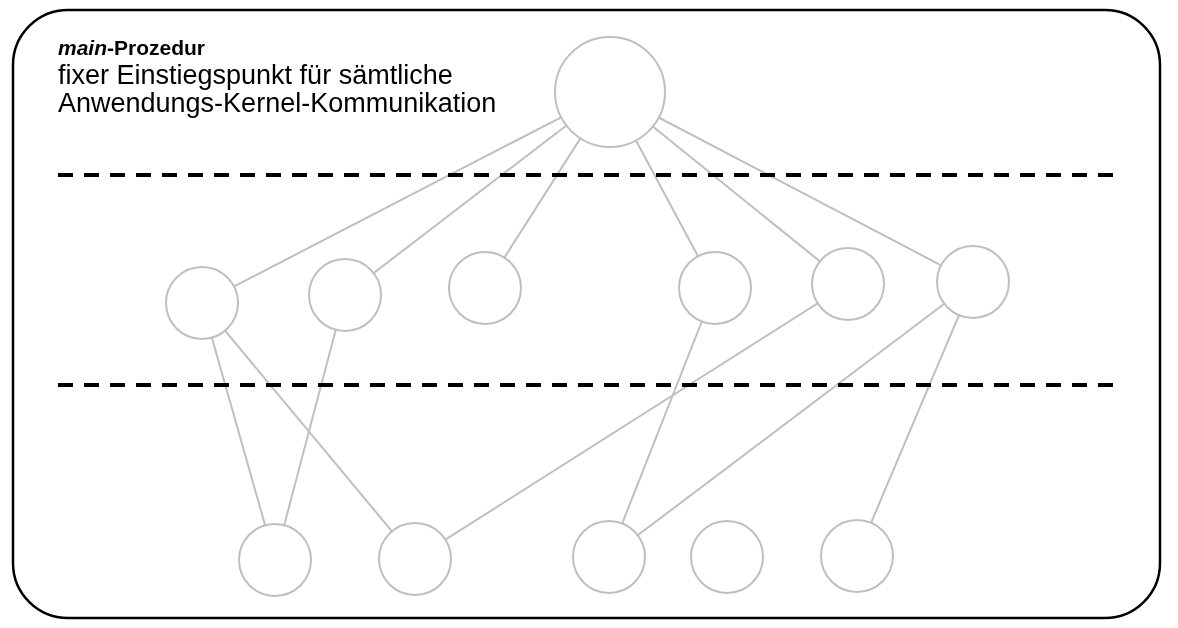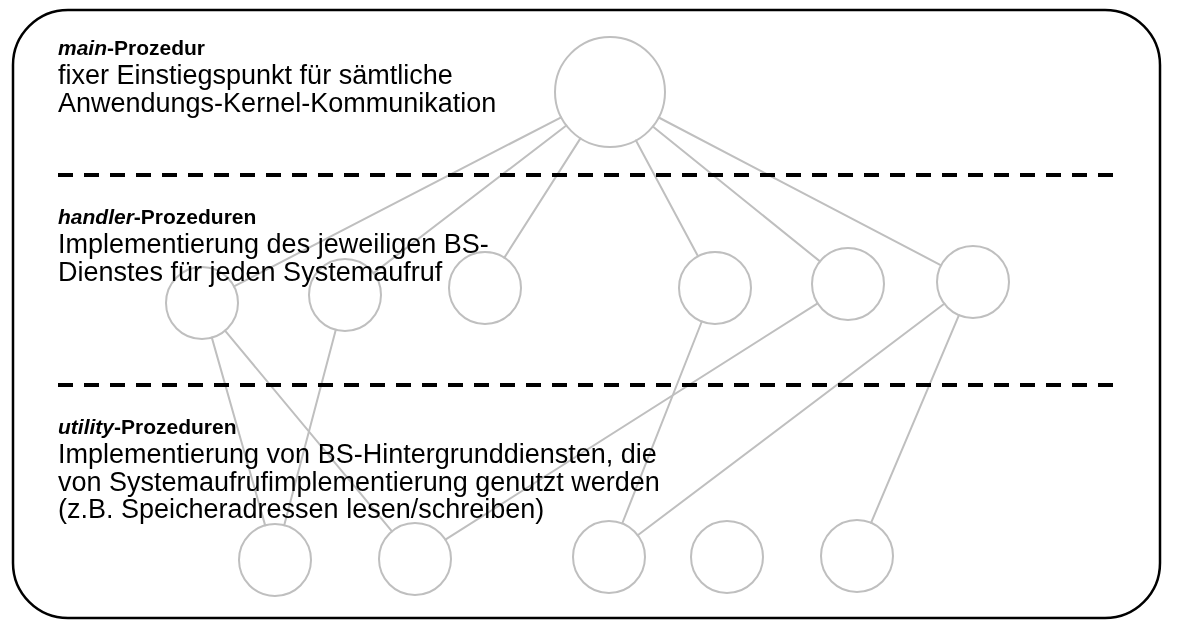--- a/index.html
+++ b/index.html
@@ -103,27 +103,16 @@
   </svg>
 
   <div class="text-layer">
 
     <div class="band-text" id="band-main">
       <div class="band-title"><span class="kw">main</span><span>-Prozedur</span></div>
       <div class="band-desc">fixer Einstiegspunkt für sämtliche
 Anwendungs-Kernel-Kommunikation</div>
     </div>
 
-    <div class="band-text" id="band-handler">
-      <div class="band-title"><span class="kw">handler</span><span>-Prozeduren</span></div>
-      <div class="band-desc">Implementierung des jeweiligen BS-
-Dienstes für jeden Systemaufruf</div>
-    </div>
 
-    <div class="band-text" id="band-utility">
-      <div class="band-title"><span class="kw">utility</span><span>-Prozeduren</span></div>
-      <div class="band-desc">Implementierung von BS-Hintergrunddiensten, die
-von Systemaufrufimplementierung genutzt werden
-(z.B. Speicheradressen lesen/schreiben)</div>
-    </div>
 
   </div>
 </div>
 
 </body></html>

